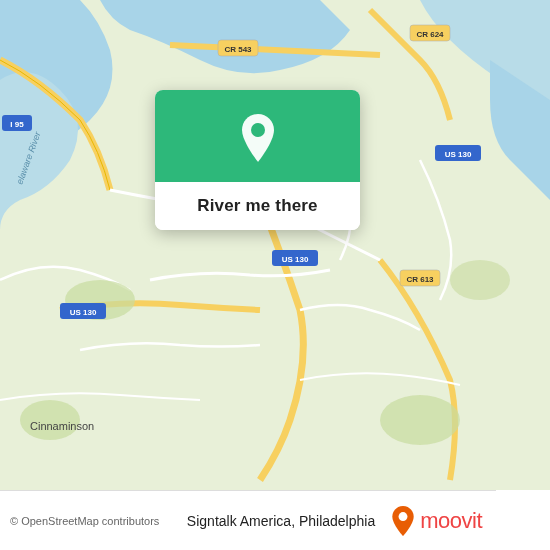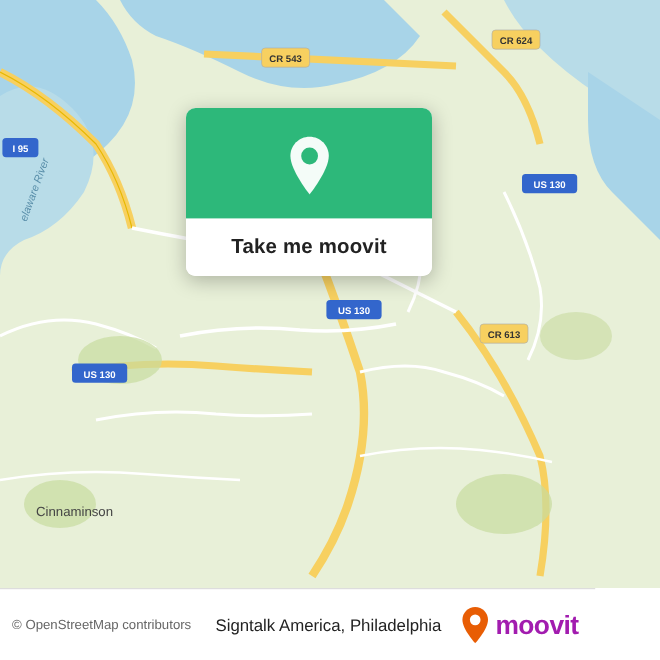--- a/index.html
+++ b/index.html
@@ -105,22 +105,22 @@
       gap: 3px;
     }
 
     #moovit-pin {
       width: 28px;
       height: 32px;
     }
 
     #moovit-text {
       font-size: 22px;
-      font-weight: 700;
-      color: #a21caf;
+      font-weight: 400;
+      color: #ef4444;
       letter-spacing: -0.5px;
     }
   </style>
 </head>
 <body>
 
 <div id="map-container">
   
   <svg id="map-svg" viewBox="0 0 550 490" xmlns="http://www.w3.org/2000/svg">
 
@@ -195,21 +195,21 @@
 
   
   <div id="popup-card">
     <div id="popup-green-area">
 
       <svg class="pin-icon" viewBox="0 0 44 52" xmlns="http://www.w3.org/2000/svg">
         <path d="M22 2C13.16 2 6 9.16 6 18C6 30 22 50 22 50C22 50 38 30 38 18C38 9.16 30.84 2 22 2Z" fill="white" opacity="0.95"></path>
         <circle cx="22" cy="18" r="7" fill="#2db87a"></circle>
       </svg>
     </div>
-    <button id="popup-button">Take me moovit</button>
+    <button id="popup-button">River me there</button>
   </div>
 </div>
 
 <div id="bottom-bar">
   <div id="attribution">© OpenStreetMap contributors</div>
   <div id="app-info">
     <span id="app-name">Signtalk America, Philadelphia</span>
     <div id="moovit-logo">
 
       <svg id="moovit-pin" viewBox="0 0 28 36" xmlns="http://www.w3.org/2000/svg">

